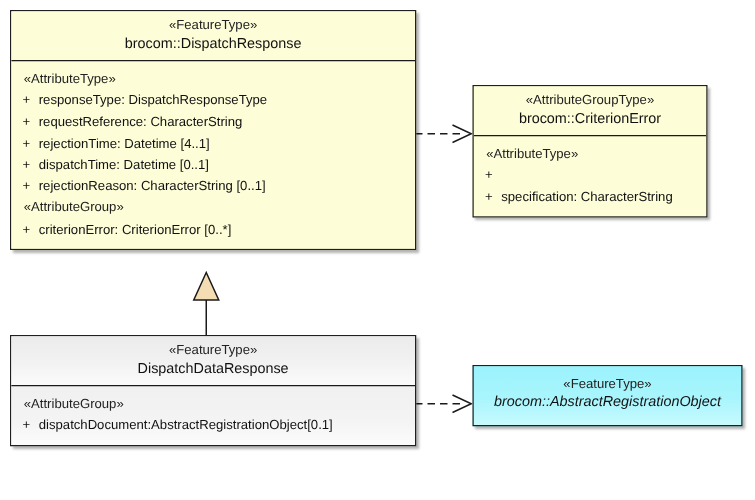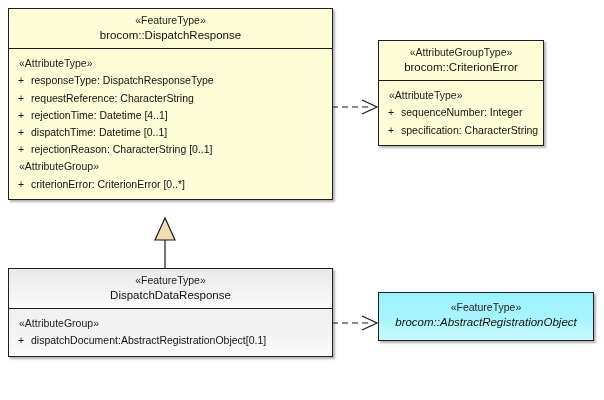--- a/index.html
+++ b/index.html
@@ -173,30 +173,29 @@
       </div>
 
       <div class="group-label">«AttributeGroup»</div>
       <div class="attr-row">
         <span class="attr-vis">+</span>
         <span class="attr-text">criterionError: CriterionError [0..*]</span>
       </div>
     </div>
   </div>
 
-  <div class="uml-class theme-yellow" style="left:378px; top:40px; width:166px;">
+  <div class="uml-class theme-yellow" style="left:378px; top:68px; width:188px;">
     <div class="uml-head">
       <div class="stereotype">«AttributeGroupType»</div>
       <div class="classname">brocom::CriterionError</div>
     </div>
     <div class="uml-body">
       <div class="group-label">«AttributeType»</div>
       <div class="attr-row">
         <span class="attr-vis">+</span>
-        <span class="attr-text">sequenceNumber: Integer</span>
       </div>
       <div class="attr-row">
         <span class="attr-vis">+</span>
         <span class="attr-text">specification: CharacterString</span>
       </div>
     </div>
   </div>
 
   <div class="uml-class theme-gray" style="left:8px; top:268px; width:325px;">
     <div class="uml-head">

